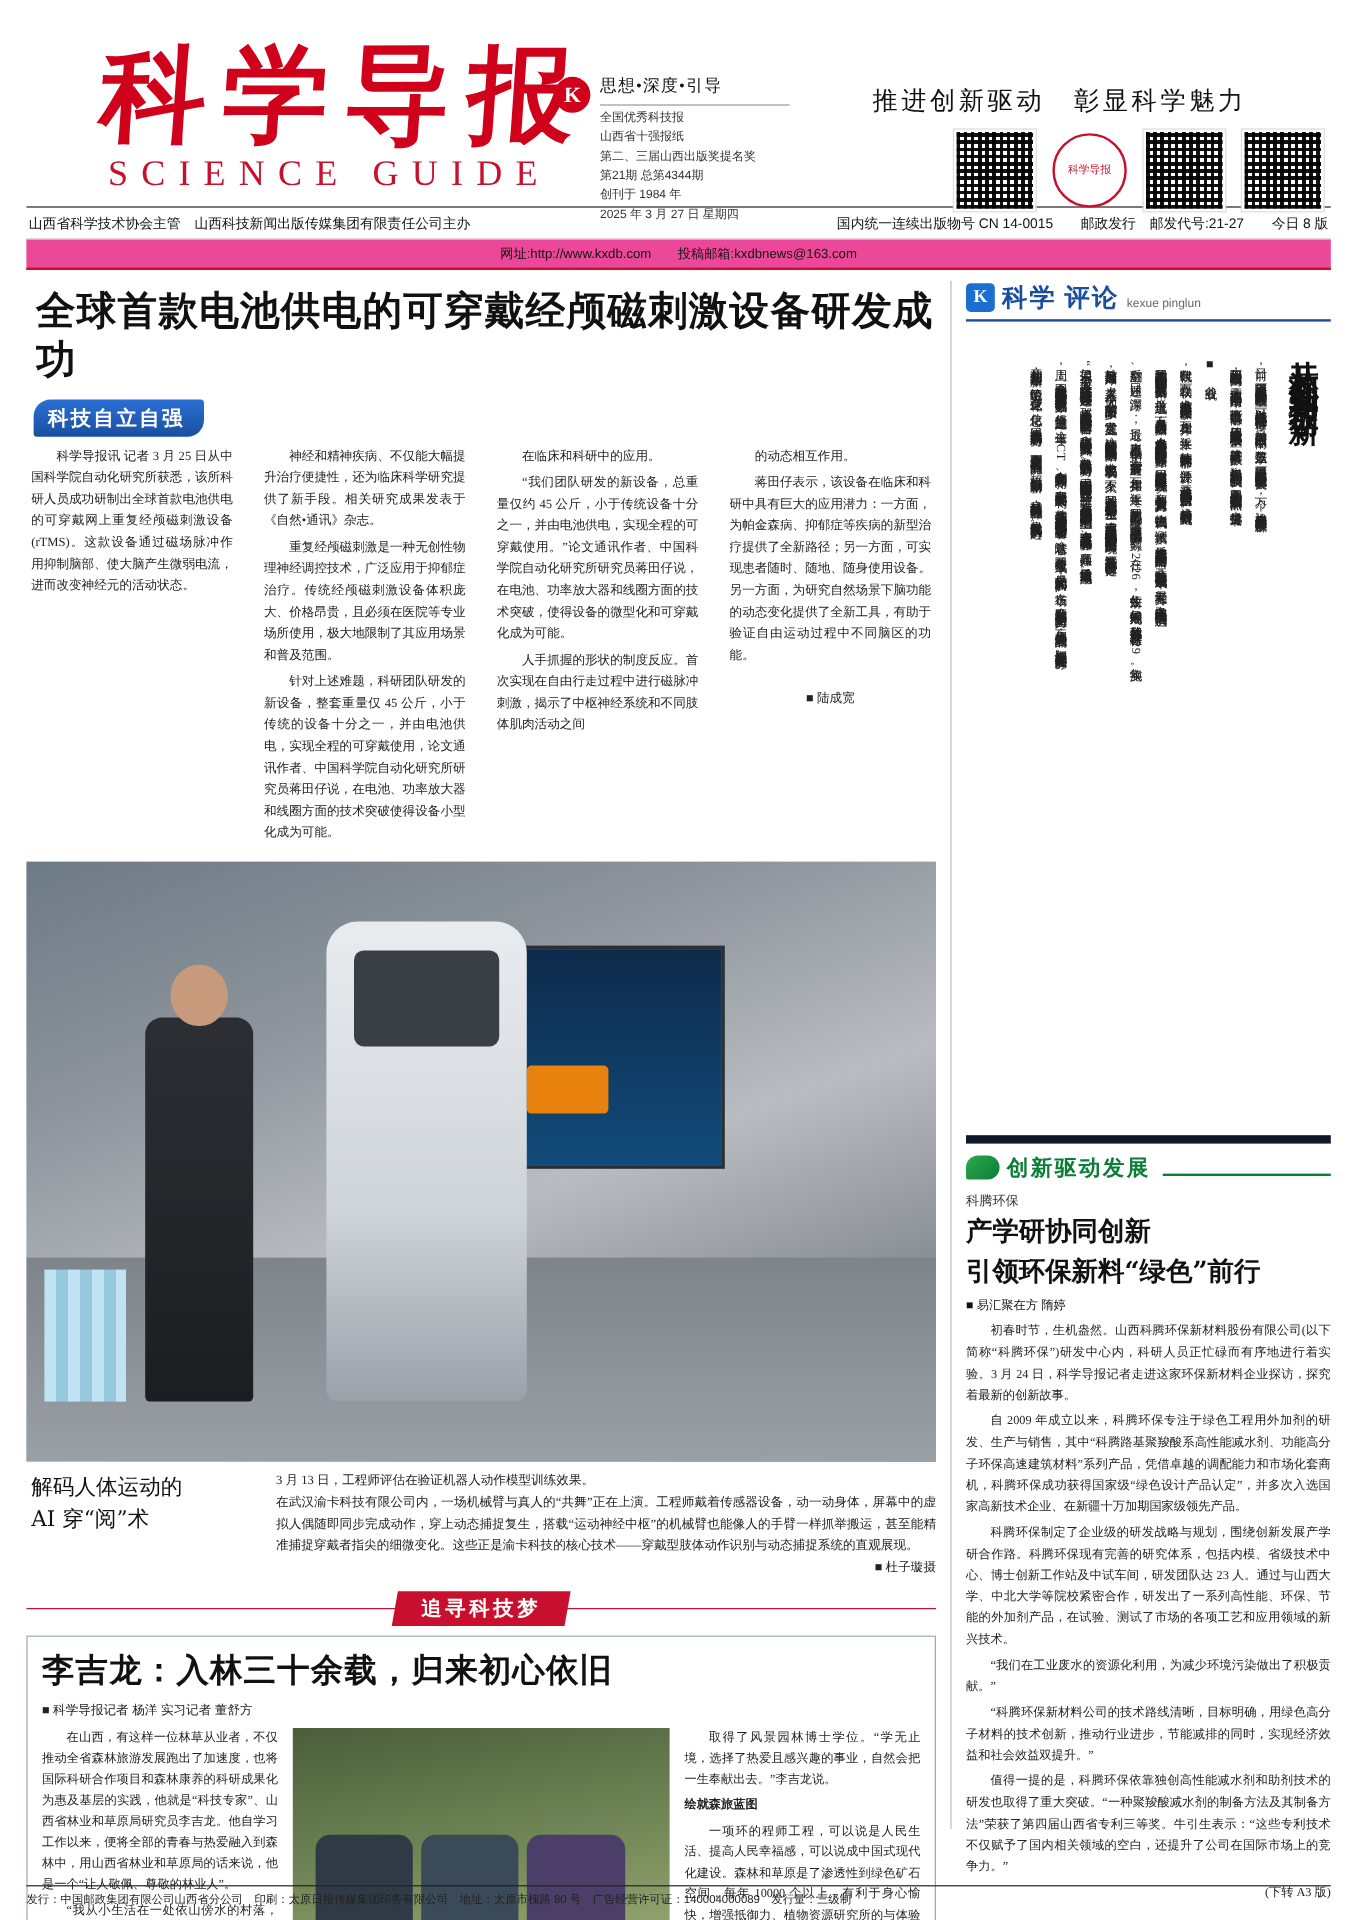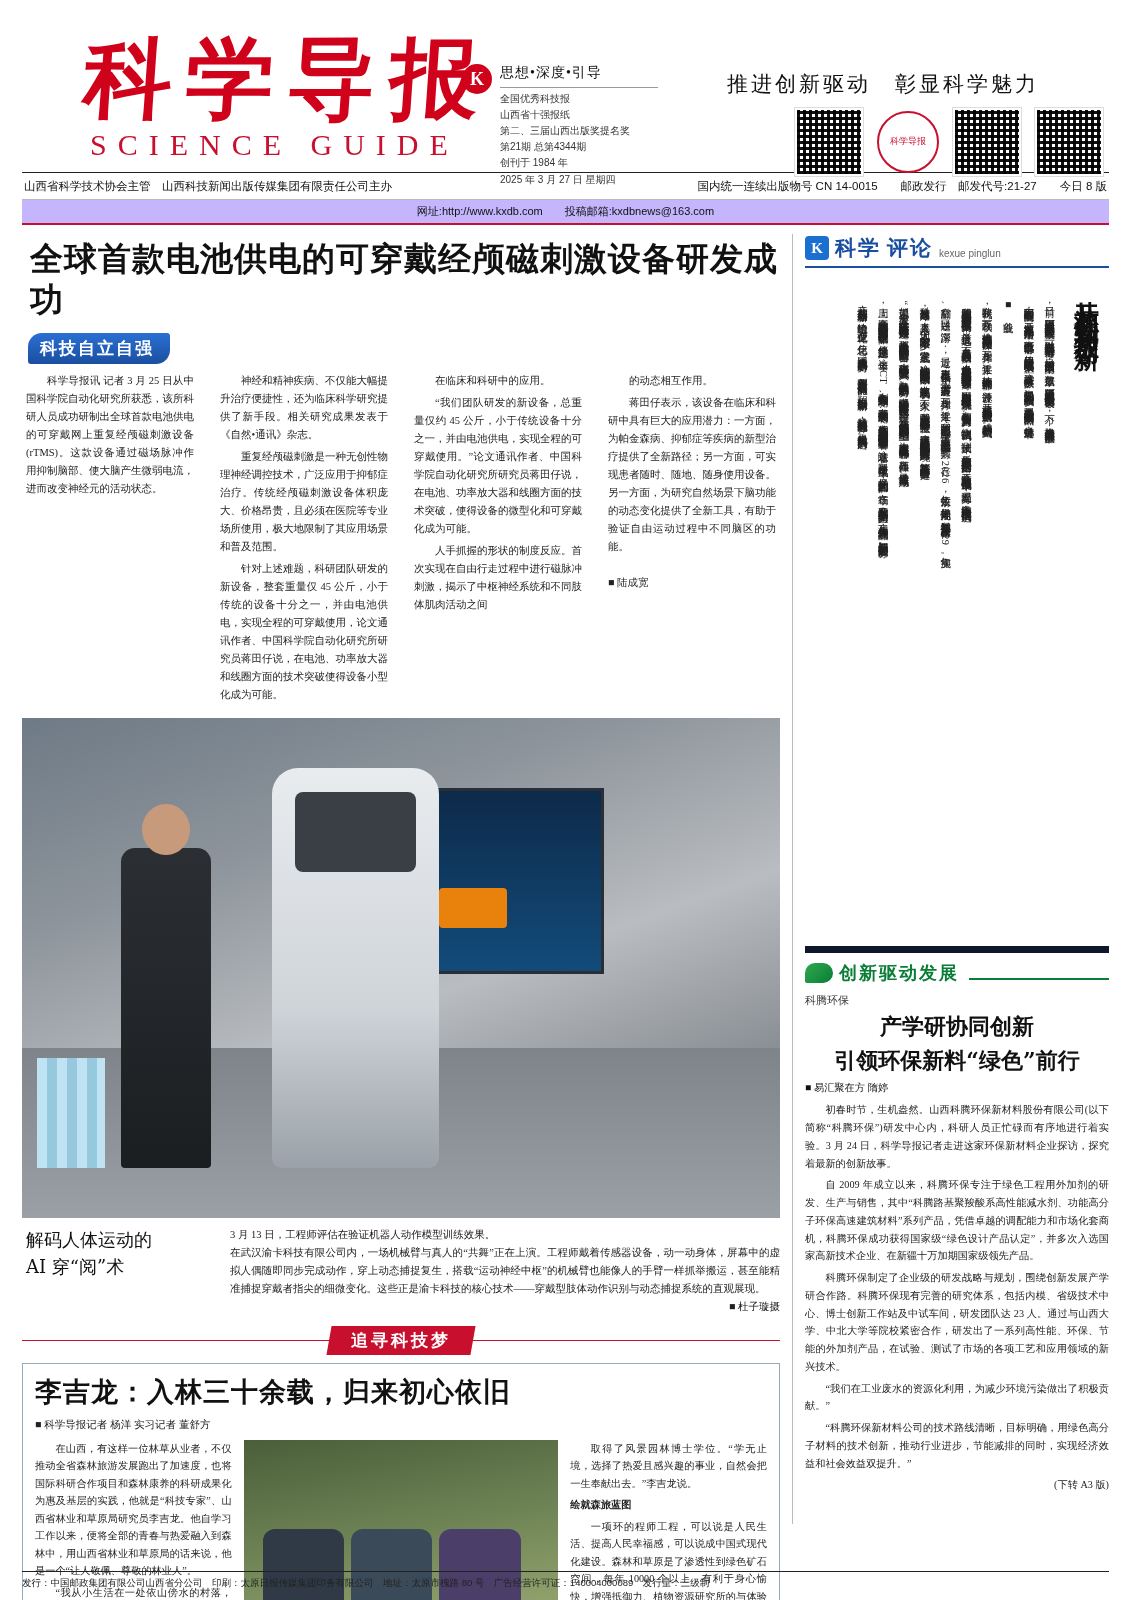--- a/index.html
+++ b/index.html
@@ -146,21 +146,21 @@
     padding: 6px 2px 5px 2px;
     border-top: 1px solid #222;
     margin-top: 2px;
   }
   .hdr-line2 {
     display: flex;
     justify-content: space-between;
     align-items: center;
     font-size: 11px;
     font-family: "Liberation Sans", sans-serif;
-    background: #c4b5fd;
+    background: #ec4899;
     padding: 4px 10px;
     border-top: 1px solid #bbb;
     border-bottom: 2px solid #c8102e;
   }
   .hdr-line2 .center { flex: 1; text-align: center; }
 
   
   .main {
     display: flex;
     margin-top: 9px;
@@ -196,21 +196,21 @@
     display: flex;
     gap: 26px;
     font-size: 10.5px;
     line-height: 1.72;
     text-align: justify;
     color: #222;
     padding: 0 4px;
   }
   .lead-cols .c { flex: 1; }
   .lead-cols p { margin: 0 0 4px 0; text-indent: 2em; }
-  .byline { text-align: left; font-size: 10.5px; margin-top: 18px; }
+  .byline { text-align: center; font-size: 10.5px; margin-top: 18px; }
 
   .photo {
     margin-top: 10px;
     width: 100%;
     height: 500px;
     background: linear-gradient(160deg,#6e7a86 0%,#8d949b 28%,#b9bcc0 55%,#5d646b 100%);
     position: relative;
     overflow: hidden;
   }
   .photo .floor {
@@ -393,21 +393,21 @@
     background: linear-gradient(135deg,#2fa84f,#0a7d36);
   }
   .rc-sec2-title {
     font-size: 18px; font-weight: bold; color: #0a7d36; letter-spacing: 2px;
     font-family: "DejaVu Serif", serif;
   }
   .rc-sec2-rule { flex: 1; border-bottom: 2px solid #0a7d36; margin-left: 4px; height: 12px;}
   .kicker { font-size: 11px; margin-top: 8px; color: #333; }
   .rc-h2 {
     font-size: 22px; font-weight: bold; line-height: 1.35;
-    font-family: "DejaVu Serif", serif; margin-top: 4px; text-align: center;
+    font-family: "DejaVu Serif", serif; margin-top: 4px;
   }
   .rc-byline { font-size: 10.2px; font-family: "Liberation Sans", sans-serif; margin: 6px 0 6px 0; }
   .rc-body { font-size: 10.2px; line-height: 1.74; text-align: justify; color: #222; }
   .rc-body p { margin: 0 0 4px 0; text-indent: 2em; }
 
   
   .footer {
     position: absolute;
     left: 22px; right: 22px; bottom: 10px;
     border-top: 1px solid #222;
@@ -584,20 +584,21 @@
       <div class="rc-h2">产学研协同创新</div>
       <div class="rc-h2">引领环保新料“绿色”前行</div>
       <div class="rc-byline">■ 易汇聚在方 隋婷</div>
 
       <div class="rc-body">
         <p>初春时节，生机盎然。山西科腾环保新材料股份有限公司(以下简称“科腾环保”)研发中心内，科研人员正忙碌而有序地进行着实验。3 月 24 日，科学导报记者走进这家环保新材料企业探访，探究着最新的创新故事。</p>
         <p>自 2009 年成立以来，科腾环保专注于绿色工程用外加剂的研发、生产与销售，其中“科腾路基聚羧酸系高性能减水剂、功能高分子环保高速建筑材料”系列产品，凭借卓越的调配能力和市场化套商机，科腾环保成功获得国家级“绿色设计产品认定”，并多次入选国家高新技术企业、在新疆十万加期国家级领先产品。</p>
         <p>科腾环保制定了企业级的研发战略与规划，围绕创新发展产学研合作路。科腾环保现有完善的研究体系，包括内模、省级技术中心、博士创新工作站及中试车间，研发团队达 23 人。通过与山西大学、中北大学等院校紧密合作，研发出了一系列高性能、环保、节能的外加剂产品，在试验、测试了市场的各项工艺和应用领域的新兴技术。</p>
         <p>“我们在工业废水的资源化利用，为减少环境污染做出了积极贡献。”</p>
         <p>“科腾环保新材料公司的技术路线清晰，目标明确，用绿色高分子材料的技术创新，推动行业进步，节能减排的同时，实现经济效益和社会效益双提升。”</p>
+        <p>值得一提的是，科腾环保依靠独创高性能减水剂和助剂技术的研发也取得了重大突破。“一种聚羧酸减水剂的制备方法及其制备方法”荣获了第四届山西省专利三等奖。牛引生表示：“这些专利技术不仅赋予了国内相关领域的空白，还提升了公司在国际市场上的竞争力。”</p>
         <div class="cont">(下转 A3 版)</div>
       </div>
     </div>
   </div>
 
   <div class="footer">
     <div>发行：中国邮政集团有限公司山西省分公司　印刷：太原日报传媒集团印务有限公司　地址：太原市槐路 80 号　广告经营许可证：140004000089　发行量：三级制</div>
   </div>
 </div>
 

